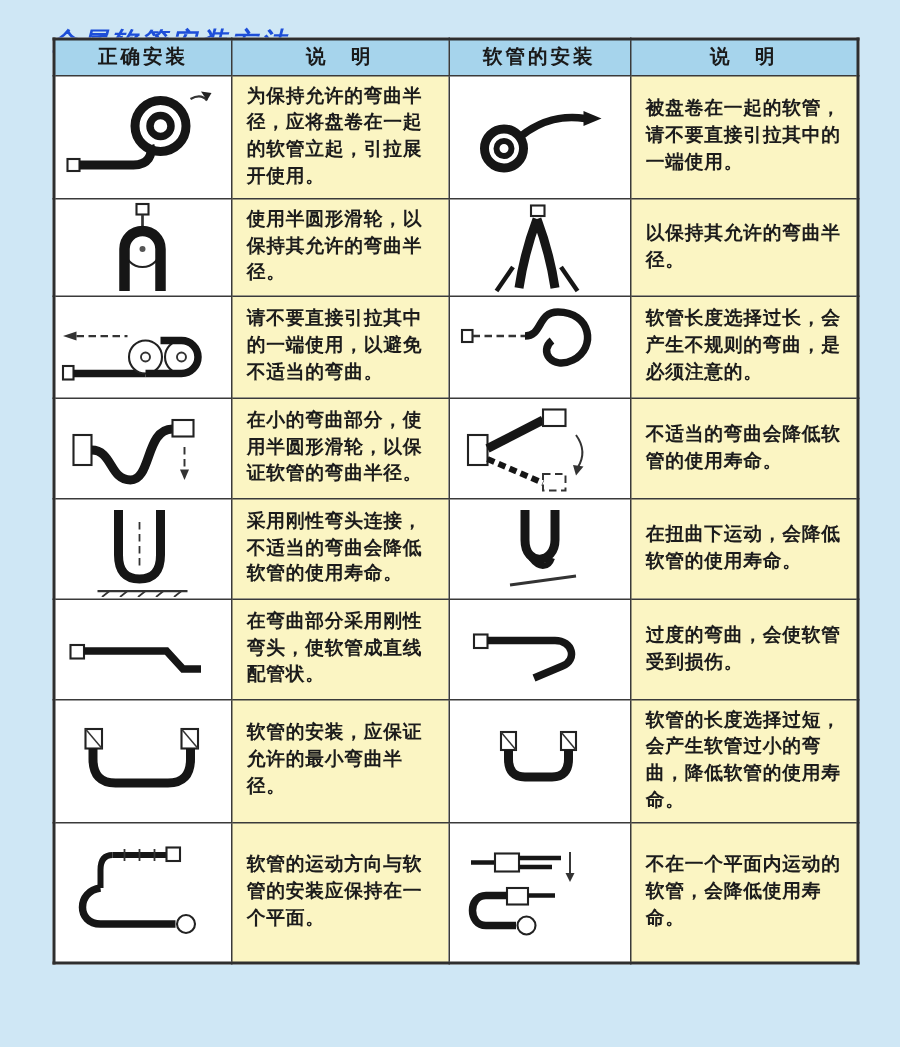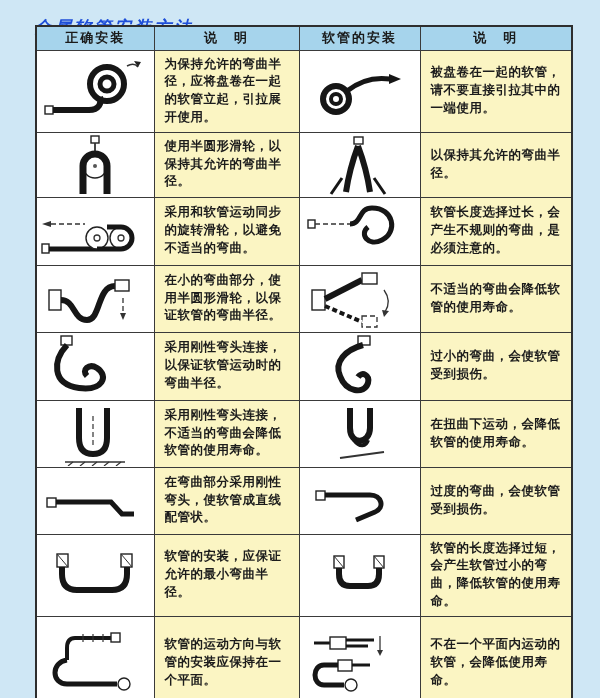--- a/index.html
+++ b/index.html
@@ -160,21 +160,21 @@
             <polygon fill="#333" points="12,21 3,24 12,27"></polygon>
             <rect class="fit" x="3" y="44" width="7" height="9"></rect>
             <path class="hose" stroke-width="5" d="M10 49 H58"></path>
             <circle class="fit" cx="58" cy="38" r="11"></circle>
             <circle class="fit" cx="82" cy="38" r="11"></circle>
             <circle class="thin" stroke-width="1.3" cx="58" cy="38" r="3"></circle>
             <circle class="thin" stroke-width="1.3" cx="82" cy="38" r="3"></circle>
             <path class="hose" stroke-width="5" d="M58 49 H82 A11 11 0 0 0 93 38 A11 11 0 0 0 82 27 H68"></path>
           </svg>
         </td>
-        <td class="note-cell">采用和软管运动同步的旋转滑轮，以避免不适当的弯曲。</td>
+        <td class="note-cell">请不要直接引拉其中的一端使用，以避免不适当的弯曲。</td>
         <td class="img-cell">
           <svg class="ill" width="112" height="62" viewBox="0 0 112 62">
             <rect class="fit" x="4" y="20" width="7" height="8"></rect>
             <path class="thin dash" stroke-width="1.6" d="M11 24 H46"></path>
             <path class="hose" stroke-width="5" d="M46 24 C58 24 54 8 68 8 C90 8 94 32 78 40 C64 47 55 34 64 27"></path>
           </svg>
         </td>
         <td class="note-cell">软管长度选择过长，会产生不规则的弯曲，是必须注意的。</td>
       </tr>
 
@@ -196,36 +196,20 @@
             <rect class="fit" x="58" y="5" width="15" height="11"></rect>
             <path class="hose dash" stroke-width="4" d="M21 38 L58 54"></path>
             <rect class="thin dash" stroke-width="1.3" fill="none" x="58" y="48" width="15" height="11"></rect>
             <path class="thin" stroke-width="1.3" d="M80 22 Q88 33 81 44"></path>
             <polygon fill="#333" points="78,42 85,43 80,49"></polygon>
           </svg>
         </td>
         <td class="note-cell">不适当的弯曲会降低软管的使用寿命。</td>
       </tr>
 
-      <tr class="r5">
-        <td class="img-cell">
-          <svg class="ill" width="112" height="64" viewBox="0 0 112 64">
-            <rect class="fit" x="22" y="2" width="11" height="9"></rect>
-            <path class="hose" stroke-width="6" d="M28 11 C14 26 12 50 40 54 C64 57 70 42 58 34 C50 29 42 36 48 42"></path>
-          </svg>
-        </td>
-        <td class="note-cell">采用刚性弯头连接，以保证软管运动时的弯曲半径。</td>
-        <td class="img-cell">
-          <svg class="ill" width="112" height="64" viewBox="0 0 112 64">
-            <rect class="fit" x="54" y="2" width="12" height="9"></rect>
-            <path class="hose" stroke-width="6" d="M59 11 C41 16 30 28 36 42 C42 58 60 61 64 49 C66 41 58 37 54 43"></path>
-          </svg>
-        </td>
-        <td class="note-cell">过小的弯曲，会使软管受到损伤。</td>
-      </tr>
 
       <tr class="r6">
         <td class="img-cell">
           <svg class="ill" width="112" height="64" viewBox="0 0 112 64">
             <path class="hose" stroke-width="6" d="M40 6 V36 Q40 52 54 52 Q68 52 68 36 V6"></path>
             <path class="thin dash" stroke-width="1.2" d="M54 14 V46"></path>
             <path class="thin" stroke-width="1.5" d="M26 60 H86"></path>
             <path class="thin" stroke-width="1.2" d="M34 60 l-5 4 M46 60 l-5 4 M58 60 l-5 4 M70 60 l-5 4 M82 60 l-5 4"></path>
           </svg>
         </td>

